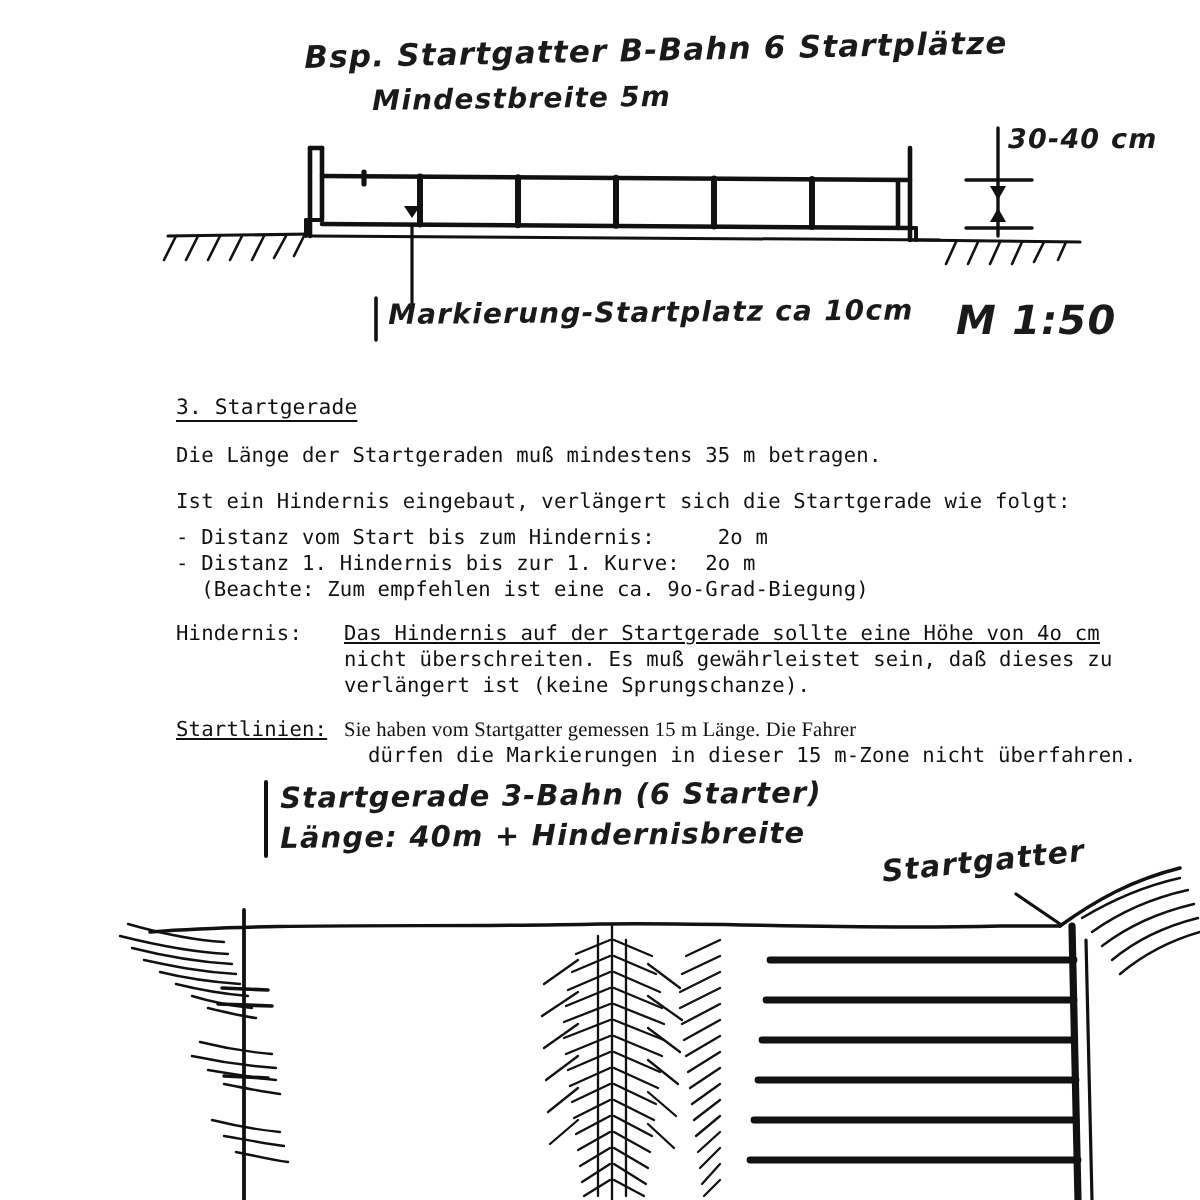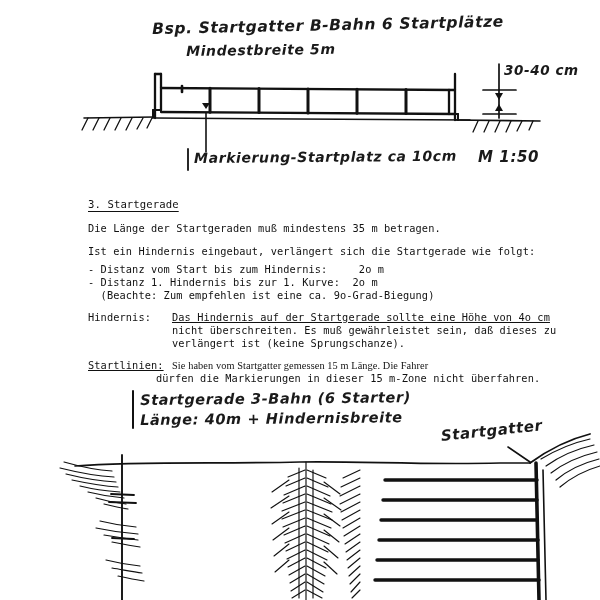--- a/index.html
+++ b/index.html
@@ -128,21 +128,21 @@
         <path d="M 182 86 L 182 92" stroke-width="2.6"></path>
 
         <path d="M 188 149 L 188 170" stroke-width="1.8"></path>
       </g>
     </svg>
 
     <div class="hand" style="left:504px; top:62px; font-size:13.5px;">30-40 cm</div>
 
     <div class="hand" style="left:194px; top:150px; font-size:14px; transform:rotate(-0.5deg);">Markierung-Startplatz ca 10cm</div>
 
-    <div class="hand" style="left:478px; top:148px; font-size:15px;">M 1:50</div>
+    <div class="hand" style="left:478px; top:148px; font-size:20px;">M 1:50</div>
   </div>
 
   <div>
 
     <div class="typed heading" style="left:88px; top:198px;">3. Startgerade</div>
 
     <div class="typed" style="left:88px; top:222px;">Die Länge der Startgeraden muß mindestens 35 m betragen.</div>
 
     <div class="typed" style="left:88px; top:245px;">Ist ein Hindernis eingebaut, verlängert sich die Startgerade wie folgt:</div>
 
@@ -152,21 +152,21 @@
 
     <div class="typed" style="left:88px; top:289px;">  (Beachte: Zum empfehlen ist eine ca. 9o-Grad-Biegung)</div>
 
     <div class="typed" style="left:88px; top:311px;">Hindernis:</div>
     <div class="typed" style="left:172px; top:311px;text-decoration:underline;">Das Hindernis auf der Startgerade sollte eine Höhe von 4o cm</div>
     <div class="typed" style="left:172px; top:324px;">nicht überschreiten. Es muß gewährleistet sein, daß dieses zu</div>
     <div class="typed" style="left:172px; top:337px;">verlängert ist (keine Sprungschanze).</div>
 
     <div class="typed" style="left:88px; top:359px;text-decoration:underline;">Startlinien:</div>
     <div class="typed" style="left:172px; top:359px;font-family:Liberation Serif, serif;">Sie haben vom Startgatter gemessen 15 m Länge. Die Fahrer</div>
-    <div class="typed" style="left:156px; top:372px;text-align:right;">dürfen die Markierungen in dieser 15 m-Zone nicht überfahren.</div>
+    <div class="typed" style="left:184px; top:372px;text-align:right;">dürfen die Markierungen in dieser 15 m-Zone nicht überfahren.</div>
   </div>
 
   <div>
 
     <div class="hand" style="left:140px; top:392px; font-size:14.5px; transform:rotate(-0.6deg);">Startgerade 3-Bahn (6 Starter)</div>
 
     <div class="hand" style="left:140px; top:412px; font-size:14.5px; transform:rotate(-0.6deg);">Länge: 40m + Hindernisbreite</div>
 
     <div class="hand" style="left:440px; top:427px; font-size:15px; transform:rotate(-6deg);">Startgatter</div>
 

